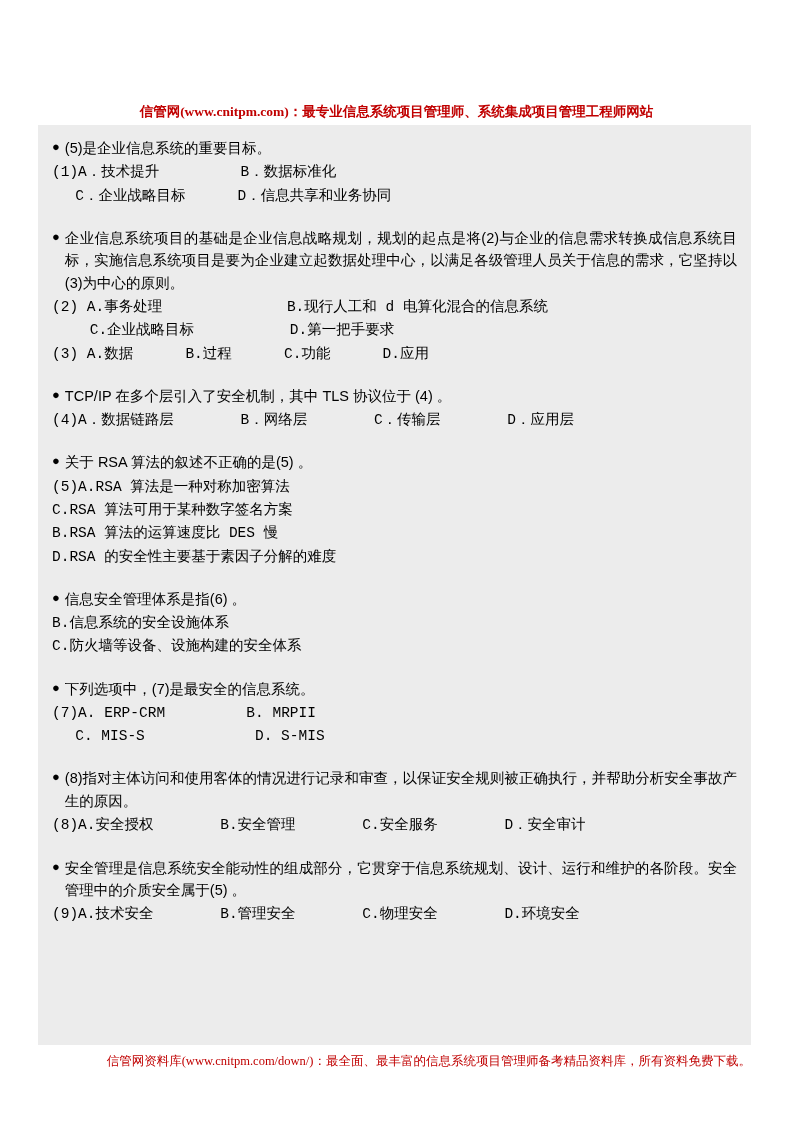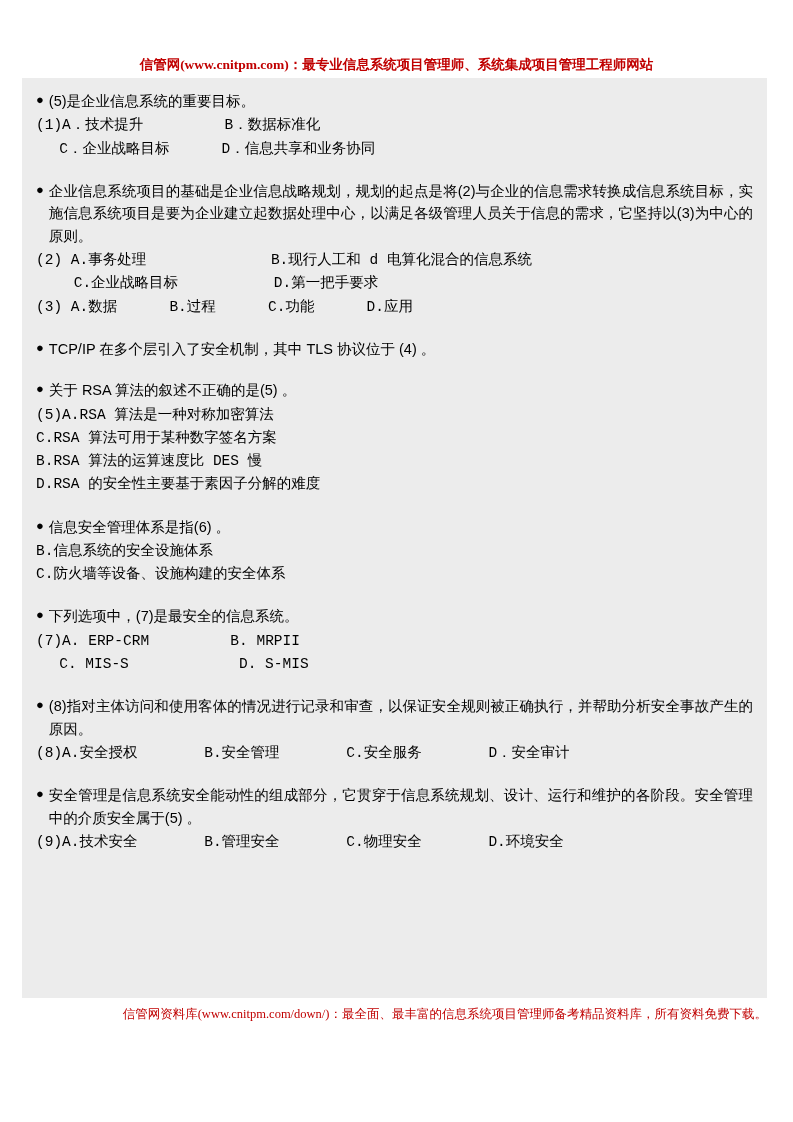--- a/index.html
+++ b/index.html
@@ -11,21 +11,22 @@
     width: 793px;
     height: 1122px;
     font-family: "Liberation Sans", sans-serif;
     color: #000000;
   }
   .page {
     position: relative;
     width: 793px;
     height: 812px;
     box-sizing: border-box;
-    padding: 0;
+    padding: 16px;
+    margin-top: 31px;
   }
   .header-banner {
     text-align: center;
     font-family: "Liberation Serif", serif;
     font-weight: bold;
     font-size: 13.5px;
     color: #c00000;
     padding-top: 56px;
     padding-bottom: 4px;
     letter-spacing: 0px;
@@ -102,20 +103,21 @@
           <div class="opt-line">(2) A.事务处理　　　　　　　　 B.现行人工和 d 电算化混合的信息系统</div>
           <div class="opt-line">　　 C.企业战略目标　　　　　　 D.第一把手要求</div>
           <div class="opt-line">(3) A.数据　　　 B.过程　　　 C.功能　　　 D.应用</div>
         </div>
         <div class="spacer"></div>
         <div class="block">
           <div class="q-stem">
             <span class="bullet">●</span>
             <span class="stem-text">TCP/IP 在多个层引入了安全机制，其中 TLS 协议位于 (4) 。</span>
           </div>
+          <div class="opt-line">(4)A．数据链路层　　　　 B．网络层　　　　 C．传输层　　　　 D．应用层</div>
         </div>
         <div class="spacer"></div>
         <div class="block">
           <div class="q-stem">
             <span class="bullet">●</span>
             <span class="stem-text">关于 RSA 算法的叙述不正确的是(5) 。</span>
           </div>
           <div class="opt-line">(5)A.RSA 算法是一种对称加密算法</div>
           <div class="opt-line">C.RSA 算法可用于某种数字签名方案</div>
           <div class="opt-line">B.RSA 算法的运算速度比 DES 慢</div>

